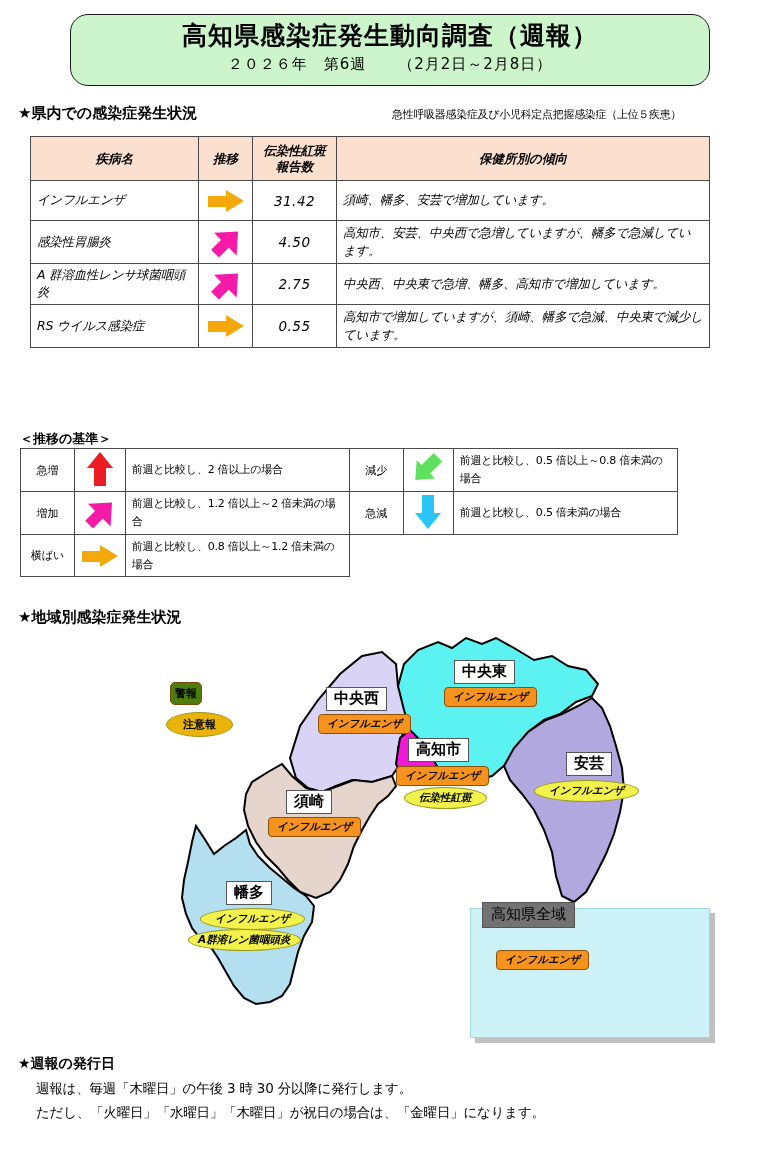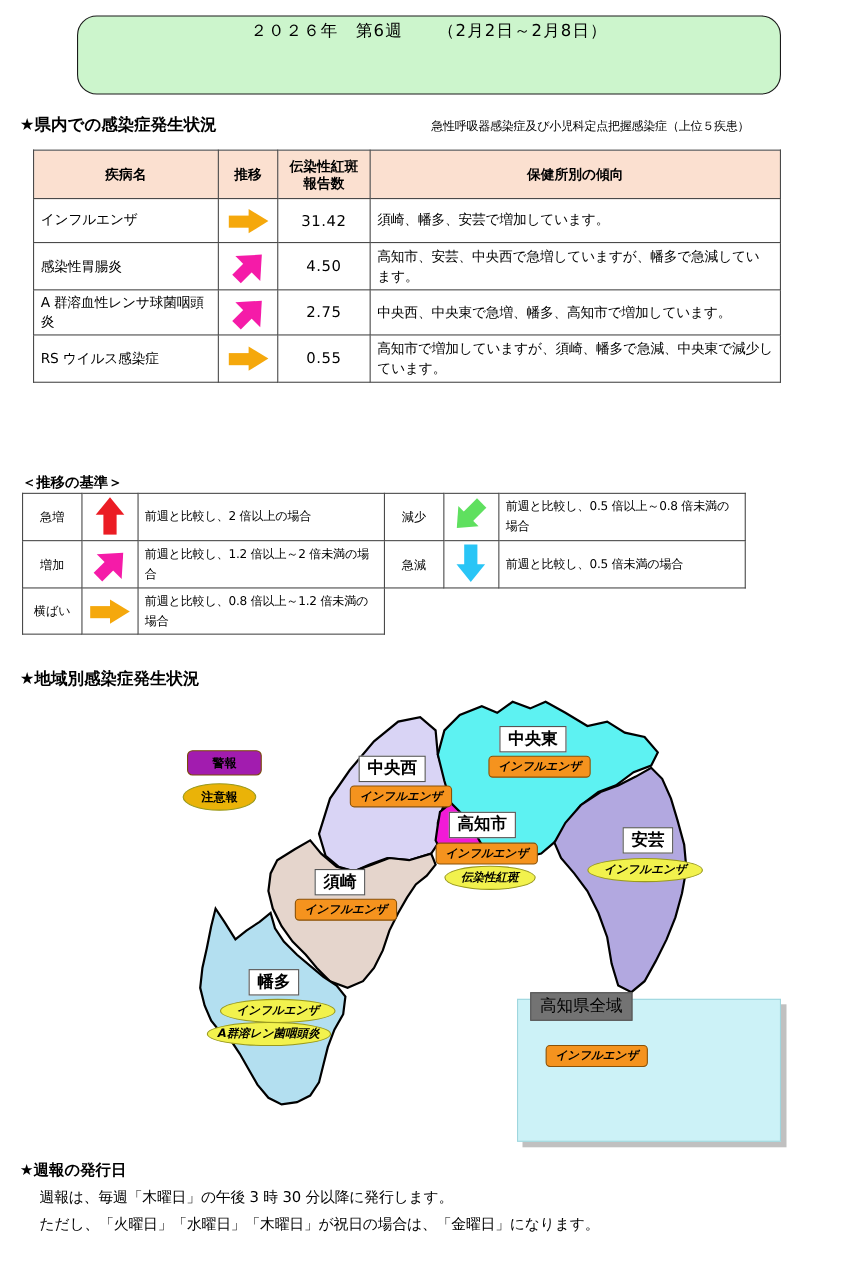--- a/index.html
+++ b/index.html
@@ -31,21 +31,21 @@
   .sec-head{
     position:absolute; font-size:15px; font-weight:bold; letter-spacing:0px;
   }
   .sec-note{
     position:absolute; font-size:11px; letter-spacing:-0.3px;
   }
 
   
   .main-table{
     position:absolute; left:30px; top:136px; width:680px;
-    border-collapse:collapse; font-size:12.5px;
+    border-collapse:collapse; font-size:12.5px;font-style:italic;
   }
   .main-table th, .main-table td{
     border:1px solid #4a4a4a; padding:3px 6px; vertical-align:middle;
   }
   .main-table thead th{
     background:#fbe0d0; text-align:center; font-weight:bold; height:44px;
     line-height:1.25;
   }
   .col-name{ width:168px; }
   .col-trend{ width:54px; }
@@ -123,23 +123,23 @@
     position:absolute; background:#f5931e; border:1px solid #8a5208;
     border-radius:4px; font-size:10.5px; font-weight:bold; color:#000;
     padding:2px 8px; white-space:nowrap; font-style:italic;
   }
   .m-badge-y{
     position:absolute; background:#f2f24d; border:1px solid #9a9a1f;
     border-radius:50%; font-size:10.5px; font-weight:bold; color:#000;
     padding:3px 14px; white-space:nowrap; font-style:italic; text-align:center;
   }
   .legend-o{
-    position:absolute; background:#a21caf; border:1.2px solid #7a4a08;
+    position:absolute; background:#4d7c0f; border:1.2px solid #7a4a08;
     border-radius:5px; font-size:11px; font-weight:bold;
-    padding:3px 22px; white-space:nowrap;
+    padding:3px 4px; white-space:nowrap;
   }
   .legend-y{
     position:absolute; background:#eab308; border:1.2px solid #9a9a1f;
     border-radius:50%; font-size:11px; font-weight:bold;
     padding:4px 16px; white-space:nowrap;
   }
   .prefbox{
     position:absolute; left:470px; top:908px; width:240px; height:130px;
     background:#ccf2f7; border:1px solid #9fd6de;
     box-shadow:5px 5px 0 rgba(140,140,140,0.55);
@@ -152,20 +152,21 @@
 
   
   .foot-head{ position:absolute; left:18px; top:1055px; font-size:14px; font-weight:bold;}
   .foot-l1{ position:absolute; left:36px; top:1080px; font-size:13.5px; letter-spacing:-0.2px;}
   .foot-l2{ position:absolute; left:36px; top:1104px; font-size:13.5px; letter-spacing:-0.2px;}
 </style>
 </head>
 <body>
 
 <div class="title-box">
+  <div class="title-main">高知県感染症発生動向調査（週報）</div>
   <div class="title-sub">２０２６年　第6週　　（2月2日～2月8日）</div>
 </div>
 
 <div class="sec-head" style="left:18px; top:104px;">★県内での感染症発生状況</div>
 <div class="sec-note" style="left:392px; top:107px;">急性呼吸器感染症及び小児科定点把握感染症（上位５疾患）</div>
 
 <table class="main-table">
   <thead>
     <tr>
       <th class="col-name">疾病名</th>

